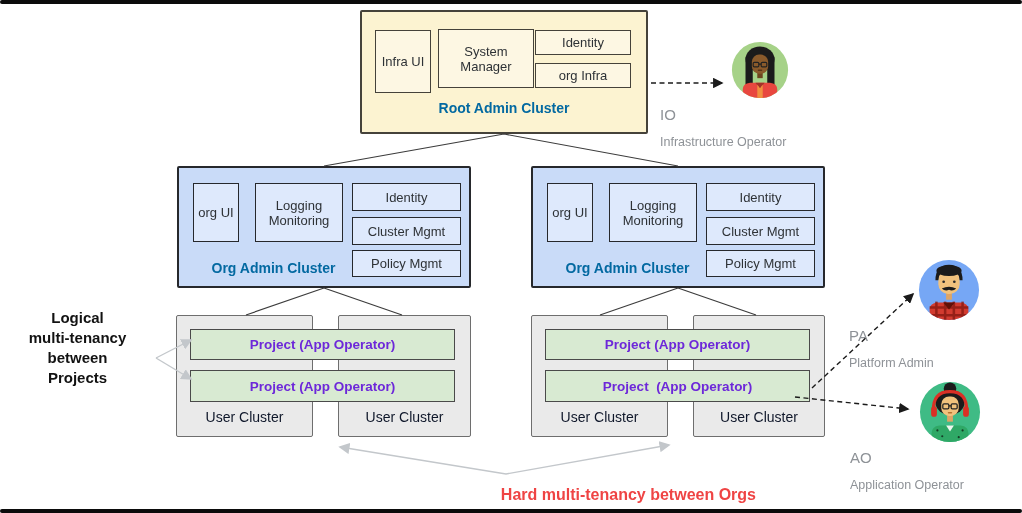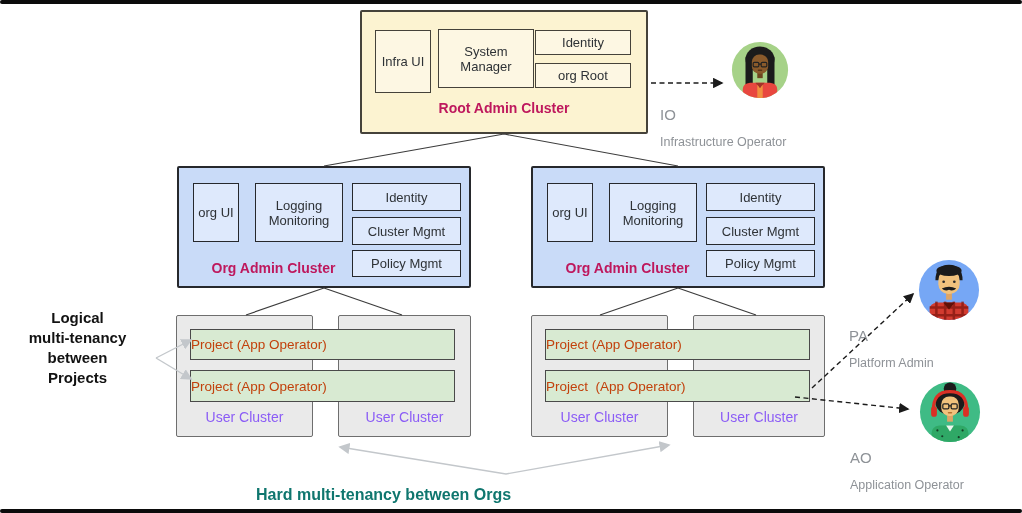--- a/index.html
+++ b/index.html
@@ -16,51 +16,51 @@
     background:var(--root-cluster-fill,#FCF3D1);border:2px solid #45423a;}
   .org-cluster{width:294px;height:122px;top:166px;
     background:var(--org-cluster-fill,#C9DBF8);border:2px solid #26282c;}
   #org-cluster-left{left:177px;} #org-cluster-right{left:531px;}
 
   .component{position:absolute;box-sizing:border-box;display:flex;align-items:center;justify-content:center;
     text-align:center;font-size:13px;line-height:15px;color:#2e3236;}
   .root-comp{background:var(--component-fill-root,#FDF7E3);border:1.5px solid #45423a;}
   .org-comp{background:var(--component-fill-org,#DEE9FC);border:1.5px solid #26282c;}
 
-  .cluster-label{position:absolute;text-align:center;font-weight:bold;font-size:14px;line-height:16px;color:#be185d;}
+  .cluster-label{position:absolute;text-align:center;font-weight:bold;font-size:14px;line-height:16px;color:#0369a1;}
   #root-cluster .cluster-label{left:0;right:0;top:88px;}
   .org-cluster .cluster-label{left:12px;top:92px;width:165px;}
 
   
   .user-cluster{position:absolute;top:315px;height:122px;box-sizing:border-box;
     background:var(--user-cluster-fill,#EAEAEA);border:1.5px solid #6e6e6e;border-radius:2px;}
   #user-cluster-a{left:176px;width:137px;} #user-cluster-b{left:338px;width:133px;}
   #user-cluster-c{left:531px;width:137px;} #user-cluster-d{left:693px;width:132px;}
   .user-cluster-label{position:absolute;left:0;right:0;bottom:11px;text-align:center;
-    font-size:14px;color:#8b5cf6;}
-
-  .project-bar{position:absolute;box-sizing:border-box;display:flex;align-items:center;
+    font-size:14px;color:#0f172a;}
+
+  .project-bar{position:absolute;box-sizing:border-box;display:flex;align-items:center;justify-content:center;
     background:var(--project-fill,#D8EAD2);border:1.5px solid #4a4a4a;
-    font-weight:normal;font-size:13.5px;color:#c2410c;white-space:pre;z-index:3;}
+    font-weight:bold;font-size:13.5px;color:#6d28d9;white-space:pre;z-index:3;}
   #project-l1{left:190px;top:329px;width:265px;height:31px;}
   #project-l2{left:190px;top:370px;width:265px;height:32px;}
   #project-r1{left:545px;top:329px;width:265px;height:31px;}
   #project-r2{left:545px;top:370px;width:265px;height:32px;}
 
   
   .persona-avatar{position:absolute;}
   .persona-labels{position:absolute;width:200px;text-align:left;color:var(--persona-text,#8E9297);}
   .persona-abbr{font-size:15px;line-height:17px;}
   .persona-role{font-size:12.5px;line-height:15px;margin-top:12px;}
 
   
   #logical-annotation{position:absolute;left:5px;top:308px;width:145px;text-align:center;
     font-weight:bold;font-size:15px;line-height:20px;color:#121212;}
-  #hard-annotation{position:absolute;left:256px;top:486px;width:500px;text-align:left;
-    font-weight:bold;font-size:16px;color:#0f766e;}
+  #hard-annotation{position:absolute;left:256px;top:486px;width:500px;text-align:right;
+    font-weight:bold;font-size:16px;color:#ef4444;}
 
   #connector-svg{position:absolute;left:0;top:0;z-index:5;pointer-events:none;}
   .solid-connector{stroke:var(--connector,#3C3C3C);stroke-width:1.2;fill:none;}
   .dashed-connector{stroke:#1b1b1b;stroke-width:1.4;stroke-dasharray:5 3.5;fill:none;}
   .soft-connector{stroke:var(--soft-arrow,#C3C7CB);stroke-width:1.4;fill:none;}
 </style>
 </head>
 <body>
 
 <div id="canvas">
@@ -93,21 +93,21 @@
     <div class="component root-comp" style="left:13px;top:18px;width:56px;height:63px;text-align:center;">
       <span>Infra UI</span>
     </div>
     <div class="component root-comp" style="left:76px;top:17px;width:96px;height:59px;">
       <span>System Manager</span>
     </div>
     <div class="component root-comp" style="left:173px;top:18px;width:96px;height:25px;">
       <span>Identity</span>
     </div>
     <div class="component root-comp" style="left:173px;top:51px;width:96px;height:25px;">
-      <span>org Root</span>
+      <span>org Infra</span>
     </div>
     <div class="cluster-label">
       <div>Root Admin Cluster</div>
     </div>
   </div>
 
   <div id="org-cluster-left" class="cluster org-cluster">
     <div class="component org-comp" style="left:14px;top:15px;width:46px;height:59px;">
       <span>org UI</span>
     </div>

